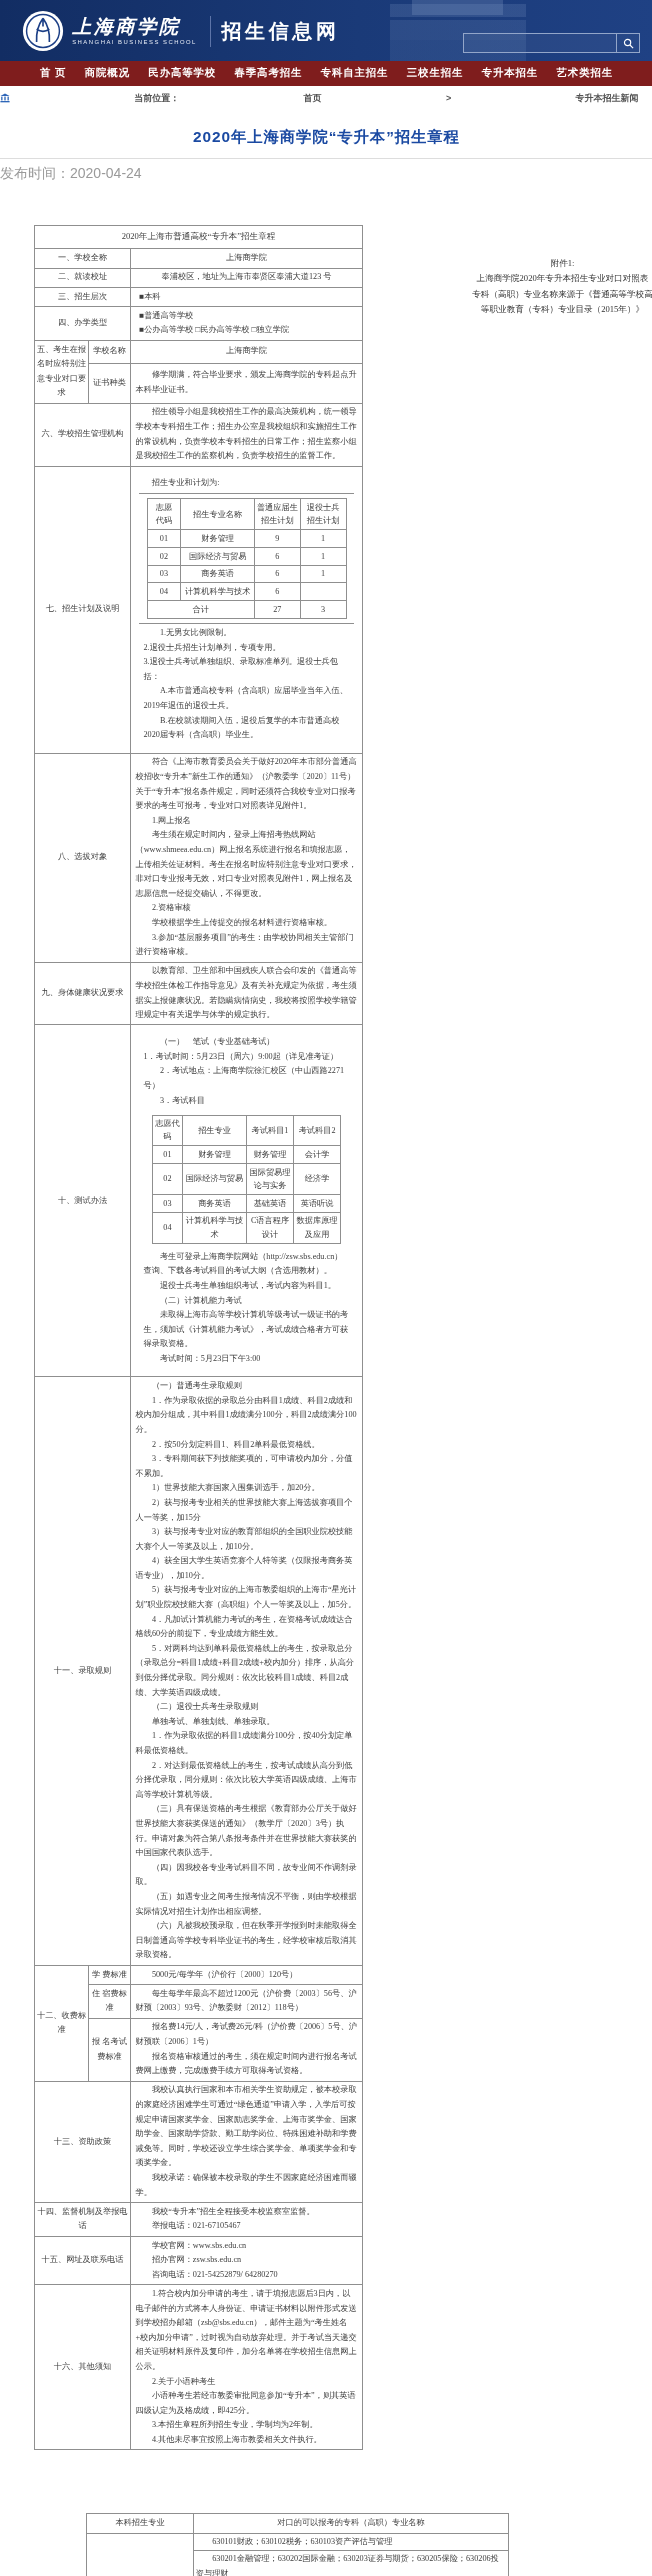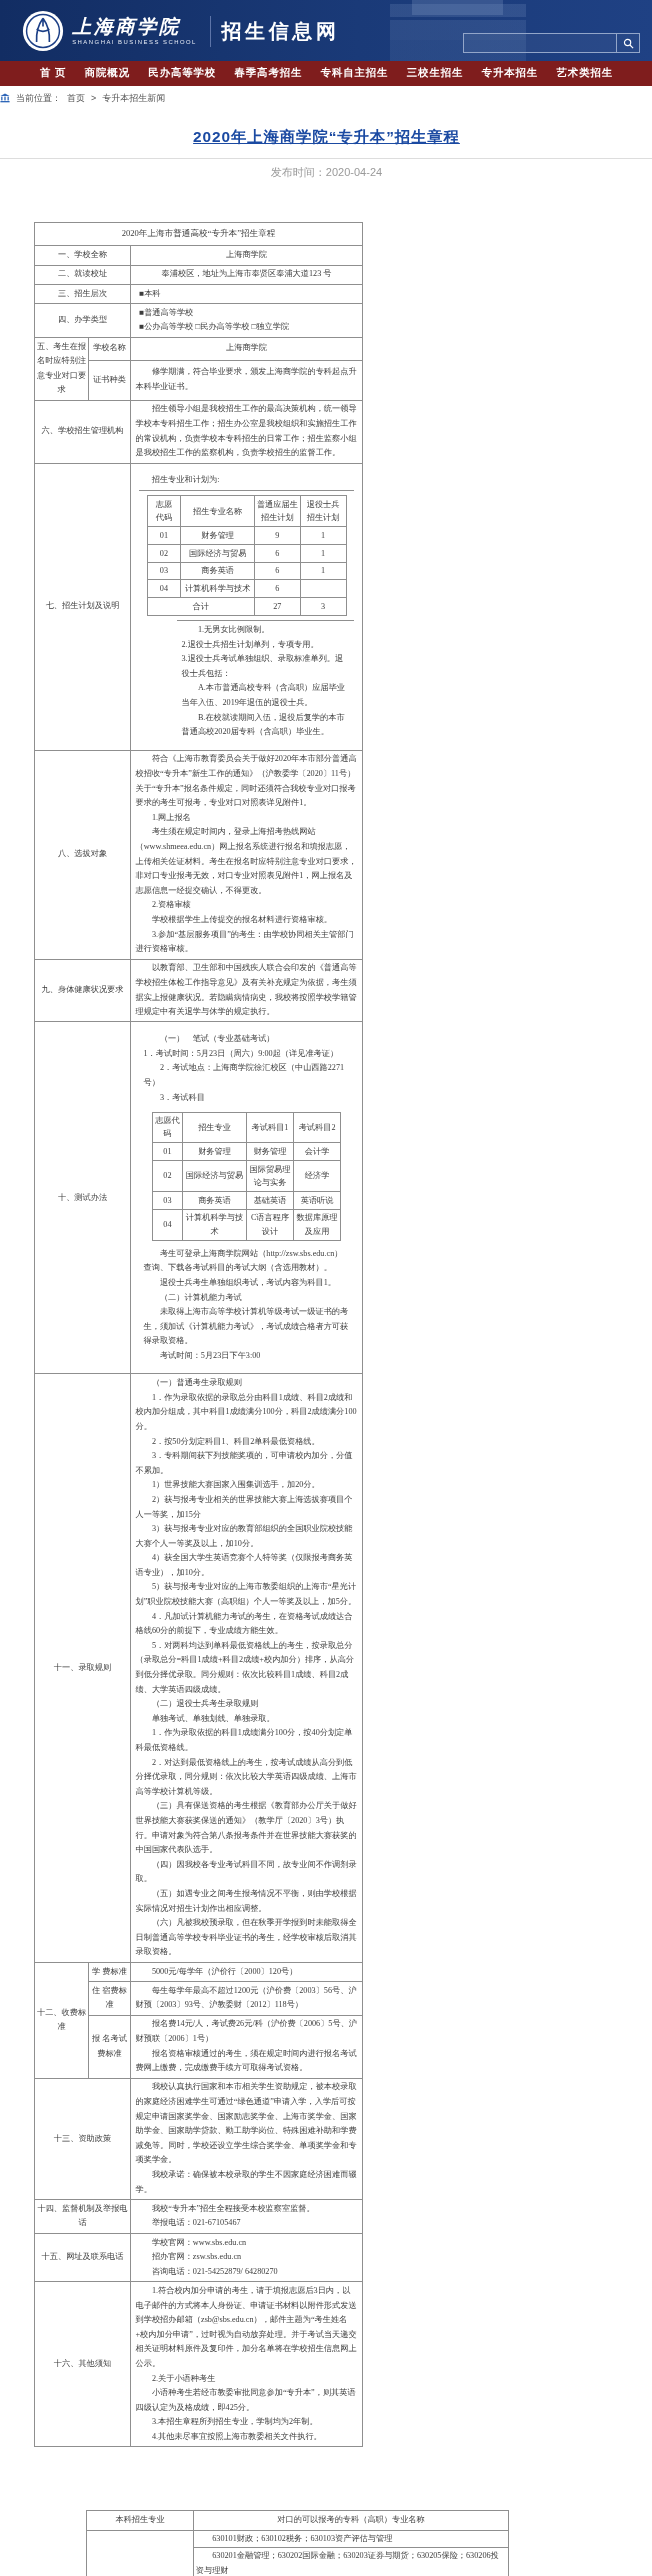--- a/index.html
+++ b/index.html
@@ -19,44 +19,44 @@
   .site-name{color:#fff;font-size:20px;font-weight:bold;letter-spacing:3.6px;}
   .search{position:absolute;right:12.7px;top:33px;display:flex;align-items:center;}
   .search input{width:145px;height:18px;background:rgba(255,255,255,.05);border:0.9px solid #93a6c9;outline:none;color:#fff;font-size:9px;padding:0 3.6px;}
   .search button{width:23.6px;height:20px;background:rgba(255,255,255,.04);border:0.9px solid #93a6c9;border-left:none;padding:0;display:flex;align-items:center;justify-content:center;cursor:pointer;}
 
   
   .main-nav{height:24.5px;background:#7f1d1d;display:flex;align-items:center;justify-content:space-between;padding:0 40px;}
   .main-nav a{color:#fff;font-size:10.4px;font-weight:bold;text-decoration:none;letter-spacing:0.9px;}
 
   
-  .breadcrumb{display:flex;justify-content:flex-start;align-items:center;gap:6px;padding:6.3px 14.5px 0 0;font-size:9px;color:#555;}
+  .breadcrumb{display:flex;justify-content:space-between;align-items:center;gap:6px;padding:6.3px 14.5px 0 0;font-size:9px;color:#555;font-weight:bold;}
   .breadcrumb a{color:#555;text-decoration:none;}
 
   
-  .article-title{text-align:center;color:#1b4aa2;font-size:15.4px;font-weight:bold;margin:22.7px 0 10px;letter-spacing:0.9px;text-decoration:underline;}
+  .article-title{text-align:center;color:#1b4aa2;font-size:15.4px;font-weight:bold;margin:22.7px 0 10px;letter-spacing:0.9px;}
   .rule{border:none;border-top:0.9px solid #ddd;margin:0;}
-  .publish{text-align:center;font-size:11px;color:#9a9a9a;margin:5.4px 0 0;}
+  .publish{text-align:left;font-size:14px;color:#9a9a9a;margin:5.4px 0 0;}
 
   
   .doc-wrap{position:relative;}
   .pre{white-space:pre-line;}
   table{border-collapse:collapse;}
   .main-table{margin:42px 0 0 34px;width:328px;table-layout:fixed;font-family:"Liberation Serif",serif;font-size:8.2px;color:#3d3d3d;}
   .main-table td{border:0.9px solid #8f8f8f;vertical-align:middle;line-height:1.78;}
   .main-table .tbl-title{text-align:center;font-size:8.6px;padding:3.6px 1.8px;}
   .lbl{text-align:center;padding:1.8px 1.8px;}
   .sublbl{text-align:center;padding:1.8px 1.8px;}
   .val{padding:1.8px 4.5px;}
   .val-c{text-align:center;padding:1.8px 3.6px;}
   .val-l{padding:1.8px 4.5px 1.8px 8.2px;}
   .cell-flush{padding:8px;}
   .blk{padding:1.8px 4.5px;}
   .blk-intro{padding:1.8px 4.5px 1.8px 12.7px;border-bottom:0.9px solid #8f8f8f;}
-  .blk-notes{padding:1.8px 4.5px;border-top:0.9px solid #8f8f8f;margin-left:38px;}
+  .blk-notes{padding:1.8px 4.5px;border-top:0.9px solid #8f8f8f;}
   .inner-table{margin:4.5px auto;width:93%;font-size:8.2px;}
   .inner-table td{border:0.9px solid #8f8f8f;text-align:center;padding:1.8px 1.8px;line-height:1.6;}
   .exam-table{margin:4.5px auto;width:88%;}
 
   .attach-note{position:absolute;top:31px;right:0;width:181px;text-align:center;font-family:"Liberation Serif",serif;font-size:8.6px;line-height:1.8;color:#333;}
 
   .attach-table{margin:63px 0 31px 86px;width:421px;table-layout:fixed;font-family:"Liberation Serif",serif;font-size:8.2px;color:#3d3d3d;}
   .attach-table td{border:0.9px solid #8f8f8f;vertical-align:middle;line-height:1.8;}
   .attach-table .a-head{text-align:center;padding:1.8px;}
   .attach-table .a-major{text-align:center;padding:1.8px;}
@@ -116,20 +116,23 @@
   <span>&gt;</span>
   <a href="#">专升本招生新闻</a>
 </div>
 
 <h1 class="article-title">2020年上海商学院“专升本”招生章程</h1>
 <hr class="rule">
 <p class="publish">发布时间：2020-04-24</p>
 
 <div class="doc-wrap">
 
+  <div class="attach-note pre">附件1:
+上海商学院2020年专升本招生专业对口对照表
+专科（高职）专业名称来源于《普通高等学校高等职业教育（专科）专业目录（2015年）》</div>
 
   <table class="main-table">
     <colgroup>
         <col style="width:54px">
         <col style="width:42px">
         <col style="width:232px">
       </colgroup>
     <tbody>
         <tr>
       <td colspan="3" class="tbl-title">2020年上海市普通高校“专升本”招生章程</td>

